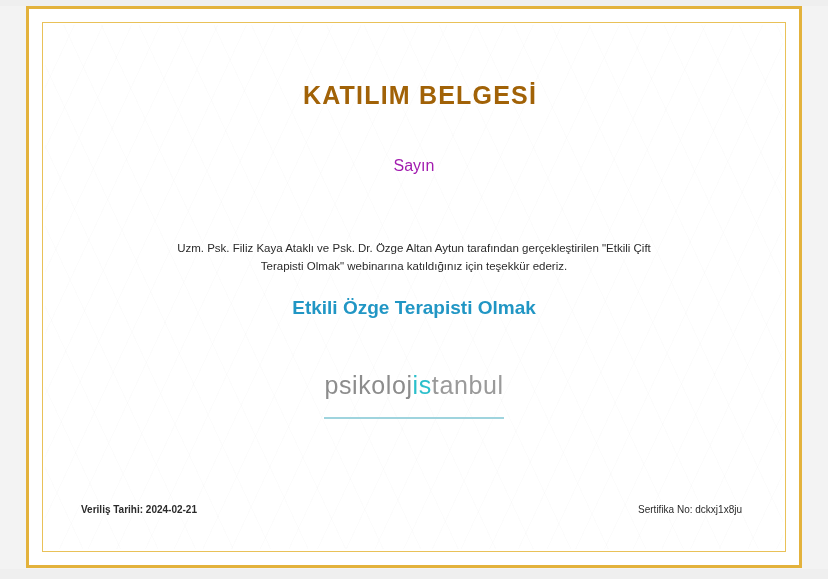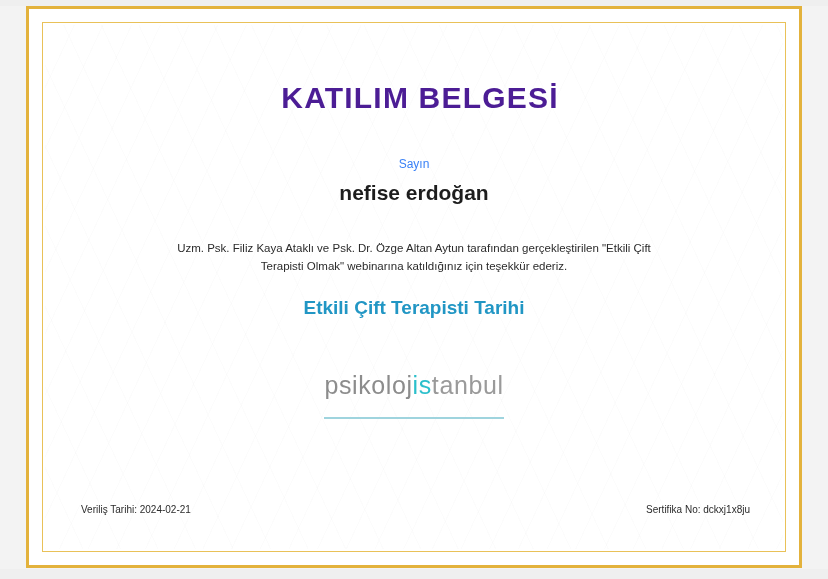--- a/index.html
+++ b/index.html
@@ -69,32 +69,32 @@
   .content {
     position: absolute;
     left: 0; right: 0; top: 0; bottom: 0;
     text-align: center;
   }
 
   .title {
     position: absolute;
     left: 12px; right: 0;
     top: 72px;
-    font-size: 30px;
+    font-size: 25px;
     font-weight: bold;
     letter-spacing: 1.2px;
-    color: #4c1d95;
+    color: #a16207;
   }
 
   .salutation {
     position: absolute;
     left: 0; right: 0;
     top: 148px;
-    font-size: 12px;
-    color: #3b82f6;
+    font-size: 16px;
+    color: #a21caf;
   }
 
   .recipient {
     position: absolute;
     left: 0; right: 0;
     top: 172px;
     font-size: 21px;
     font-weight: bold;
     color: #1d1d1d;
   }
@@ -134,26 +134,26 @@
   }
   .logo .seg-a { color: #8c8c8c; }
   .logo .seg-b { color: #2bbfcb; }
   .logo .seg-c { color: #9a9a9a; }
 
   .footer-left {
     position: absolute;
     left: 52px;
     bottom: 50px;
     font-size: 10px;
-    font-weight: normal;
+    font-weight: bold;
     color: #2b2b2b;
   }
   .footer-right {
     position: absolute;
-    right: 49px;
+    right: 57px;
     bottom: 50px;
     font-size: 10px;
     color: #2b2b2b;
   }
 </style>
 </head>
 <body>
 
 <div id="page">
 
@@ -163,25 +163,24 @@
   <div class="certificate">
     <div class="inner-border"></div>
     <div class="watermark"></div>
 
     <div class="content">
 
       <div class="title">KATILIM BELGESİ</div>
 
       <div class="salutation">Sayın</div>
 
-      <div class="recipient">nefise erdoğan</div>
 
       <div class="body-text">Uzm. Psk. Filiz Kaya Ataklı ve Psk. Dr. Özge Altan Aytun tarafından gerçekleştirilen "Etkili Çift Terapisti Olmak" webinarına katıldığınız için teşekkür ederiz.</div>
 
-      <div class="webinar">Etkili Çift Terapisti Tarihi</div>
+      <div class="webinar">Etkili Özge Terapisti Olmak</div>
 
       <div class="logo-wrap">
         <span class="logo">
           <span class="seg-a">psikoloj</span><span class="seg-b">is</span><span class="seg-c">tanbul</span>
         </span>
       </div>
 
       <div class="footer-left">Veriliş Tarihi: 2024-02-21</div>
 
       <div class="footer-right">Sertifika No: dckxj1x8ju</div>

